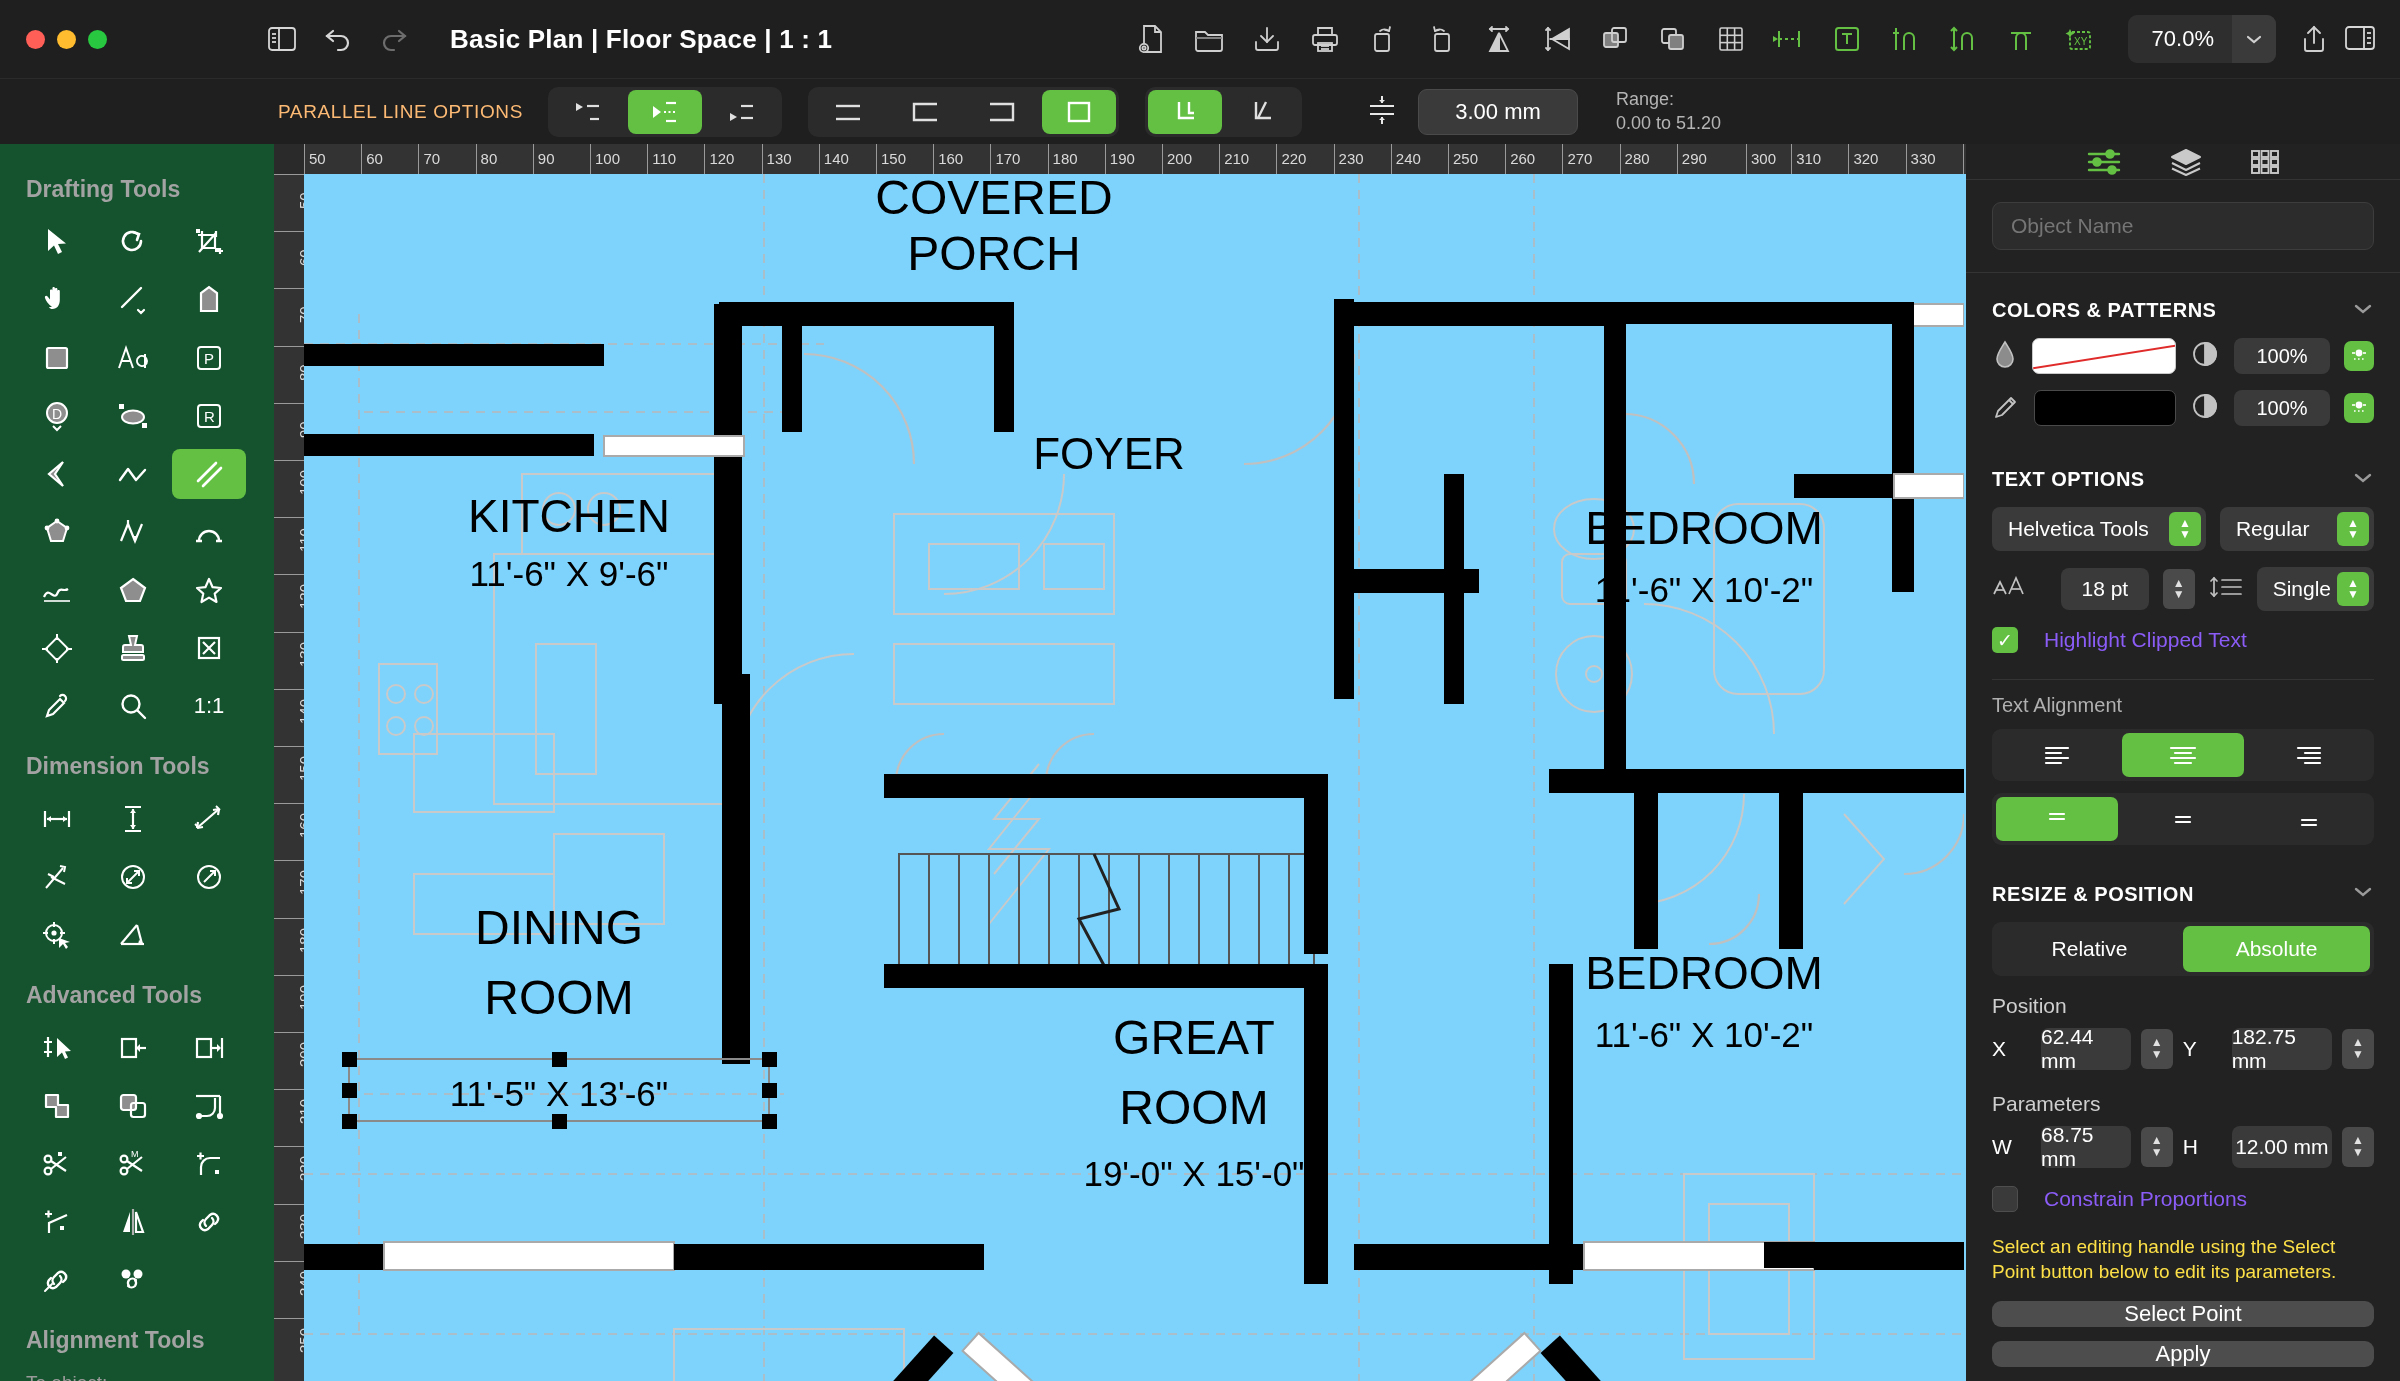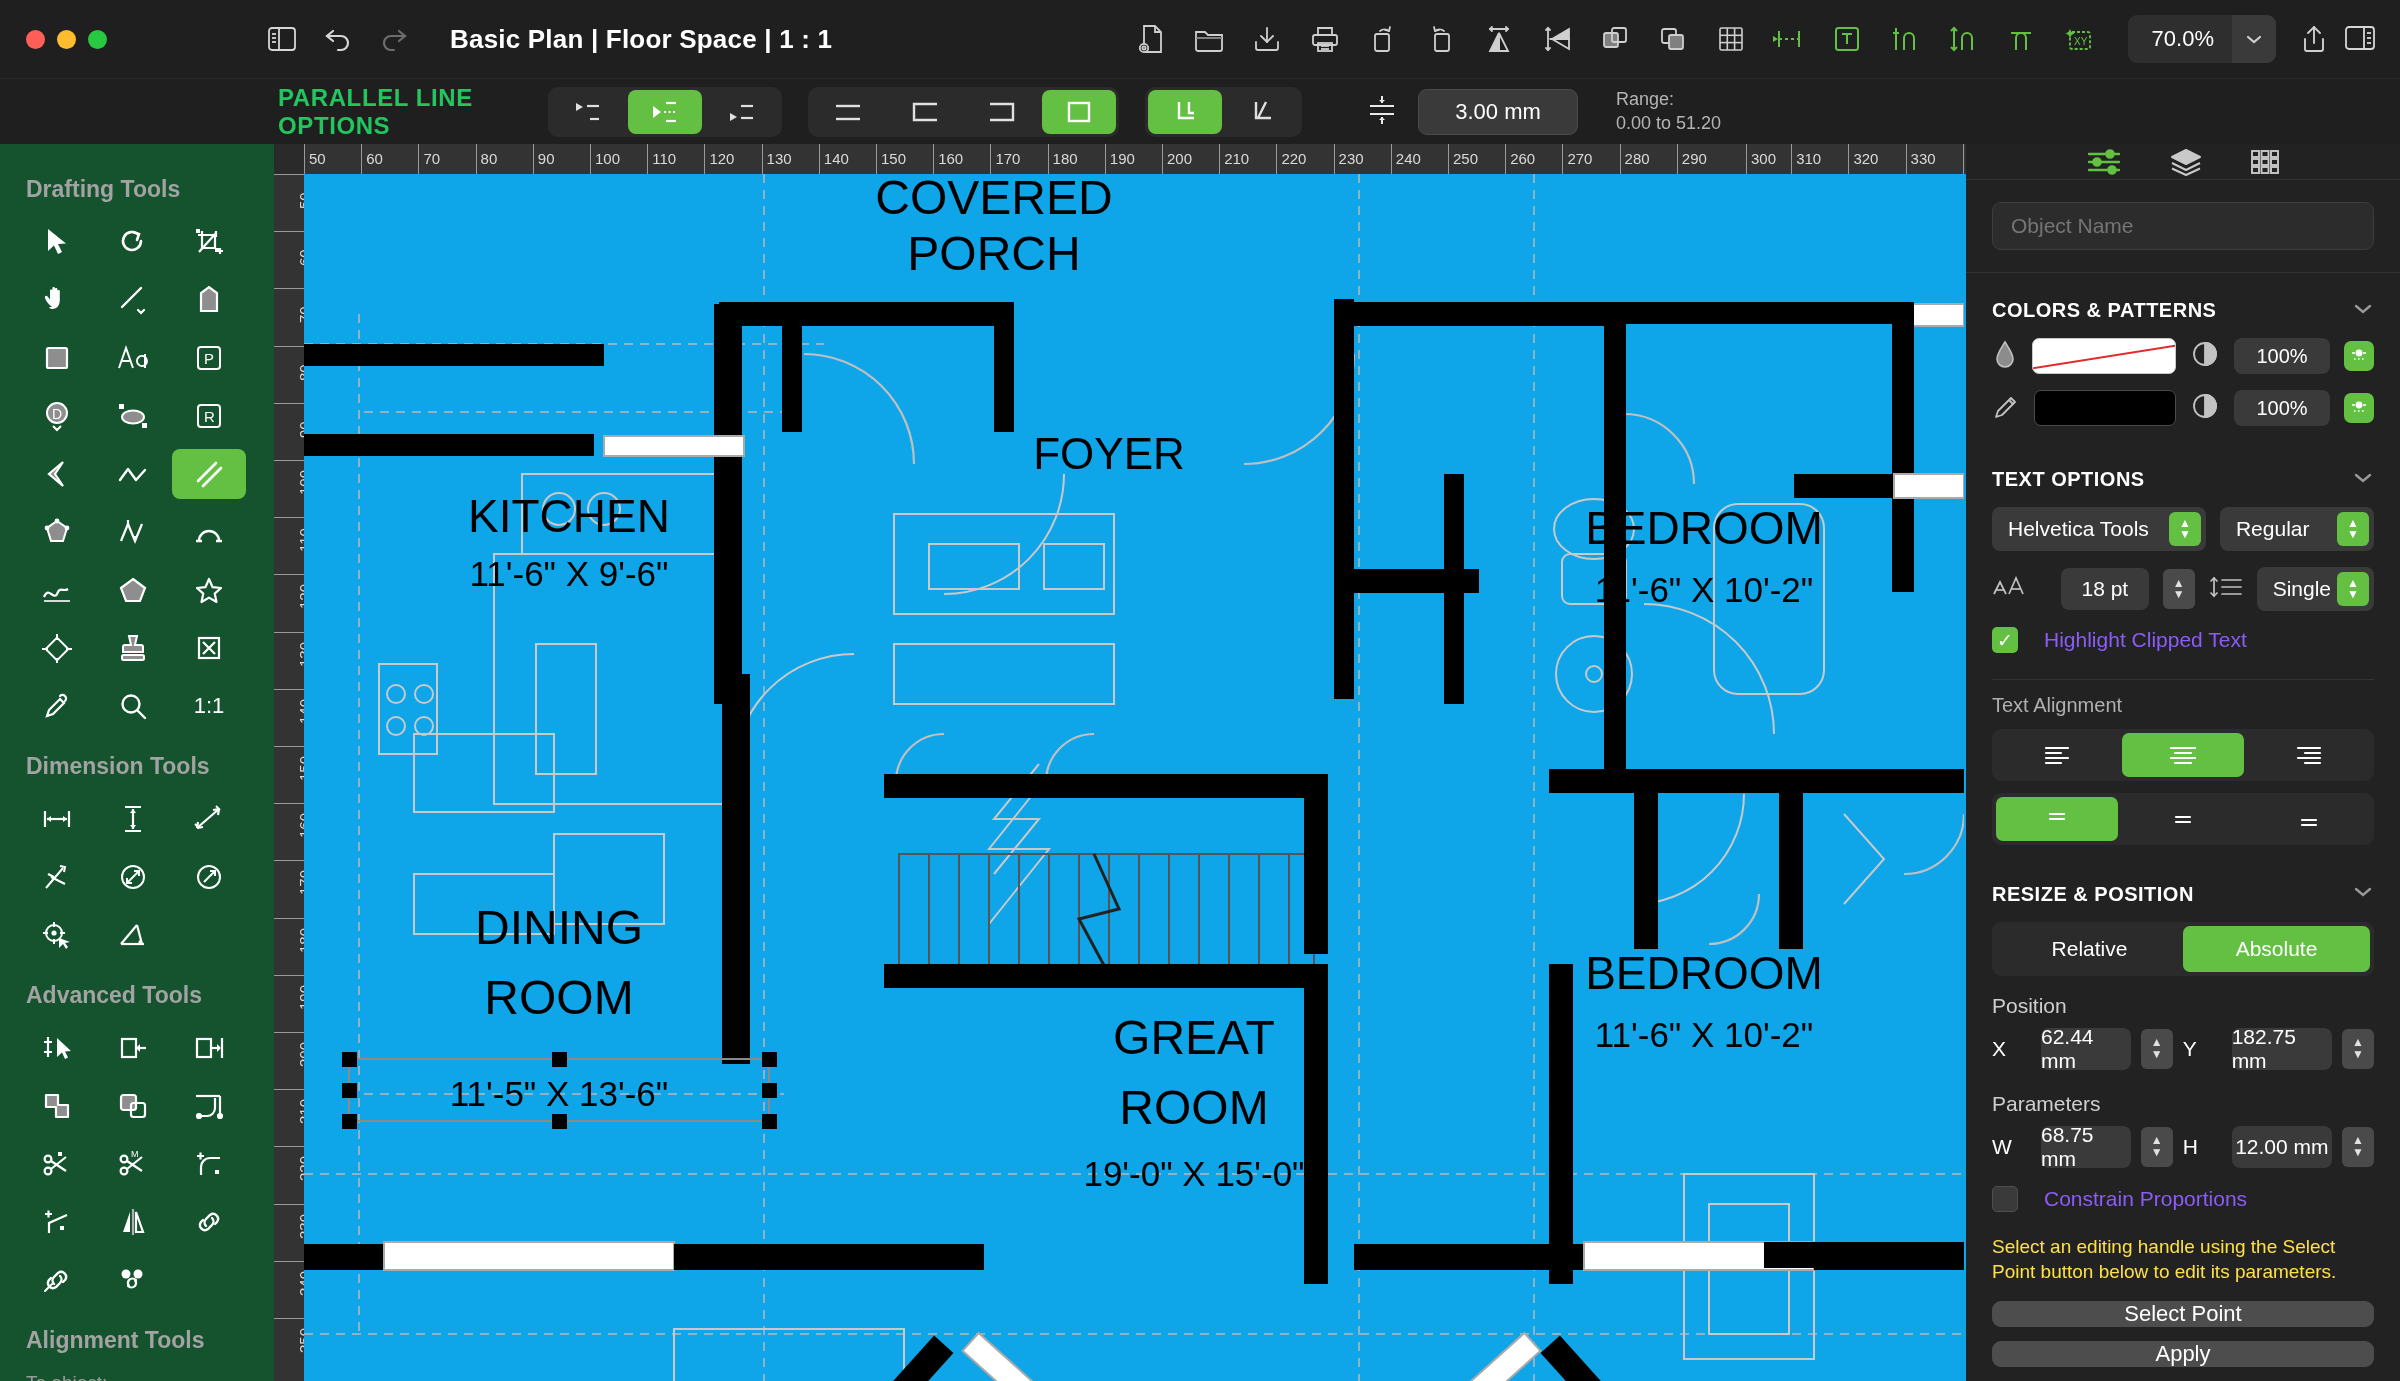--- a/index.html
+++ b/index.html
@@ -44,21 +44,21 @@
     width: 44px; height: 48px; background: #3a3a3a; display: flex;
     align-items: center; justify-content: center; color: #ccc;
   }
 
   
   .optbar {
     height: 66px; background: #1f1f1f; display: flex; align-items: center;
     flex: 0 0 66px; border-top: 1px solid #2b2b2b;
   }
   .opt-label {
-    color: #22c55e; font-size: 24px; letter-spacing: .6px; font-weight: 700;
+    color: #fdba74; font-size: 19px; letter-spacing: .6px; font-weight: 400;
     margin-left: 278px; width: 270px;
   }
   .seg {
     display: flex; background: #2b2b2b; border-radius: 10px; padding: 3px; gap: 3px;
     margin-right: 26px;
   }
   .seg-btn {
     width: 74px; height: 44px; border-radius: 8px; display: flex;
     align-items: center; justify-content: center; color: #e0e0e0;
   }
@@ -113,21 +113,21 @@
   .rtickv {
     position: absolute; left: 0; width: 30px; border-top: 1px solid #9a9a9a;
     color: #dadada; font-size: 15px;
   }
   .rtickv span {
     display: block; transform: rotate(-90deg); transform-origin: left top;
     white-space: nowrap; position: absolute; left: 22px; top: 34px;
   }
   .canvas {
     position: absolute; top: 30px; left: 30px; right: 0; bottom: 0;
-    background: #0ea5e9; overflow: hidden;
+    background: #7dd3fc; overflow: hidden;
   }
 
   
   .rightpanel {
     width: 434px; flex: 0 0 434px; background: #222222;
     display: flex; flex-direction: column; overflow: hidden;
   }
   .rp-tabs {
     height: 74px; display: flex; align-items: center; justify-content: center;
     gap: 46px; border-bottom: 1px solid #343434;

